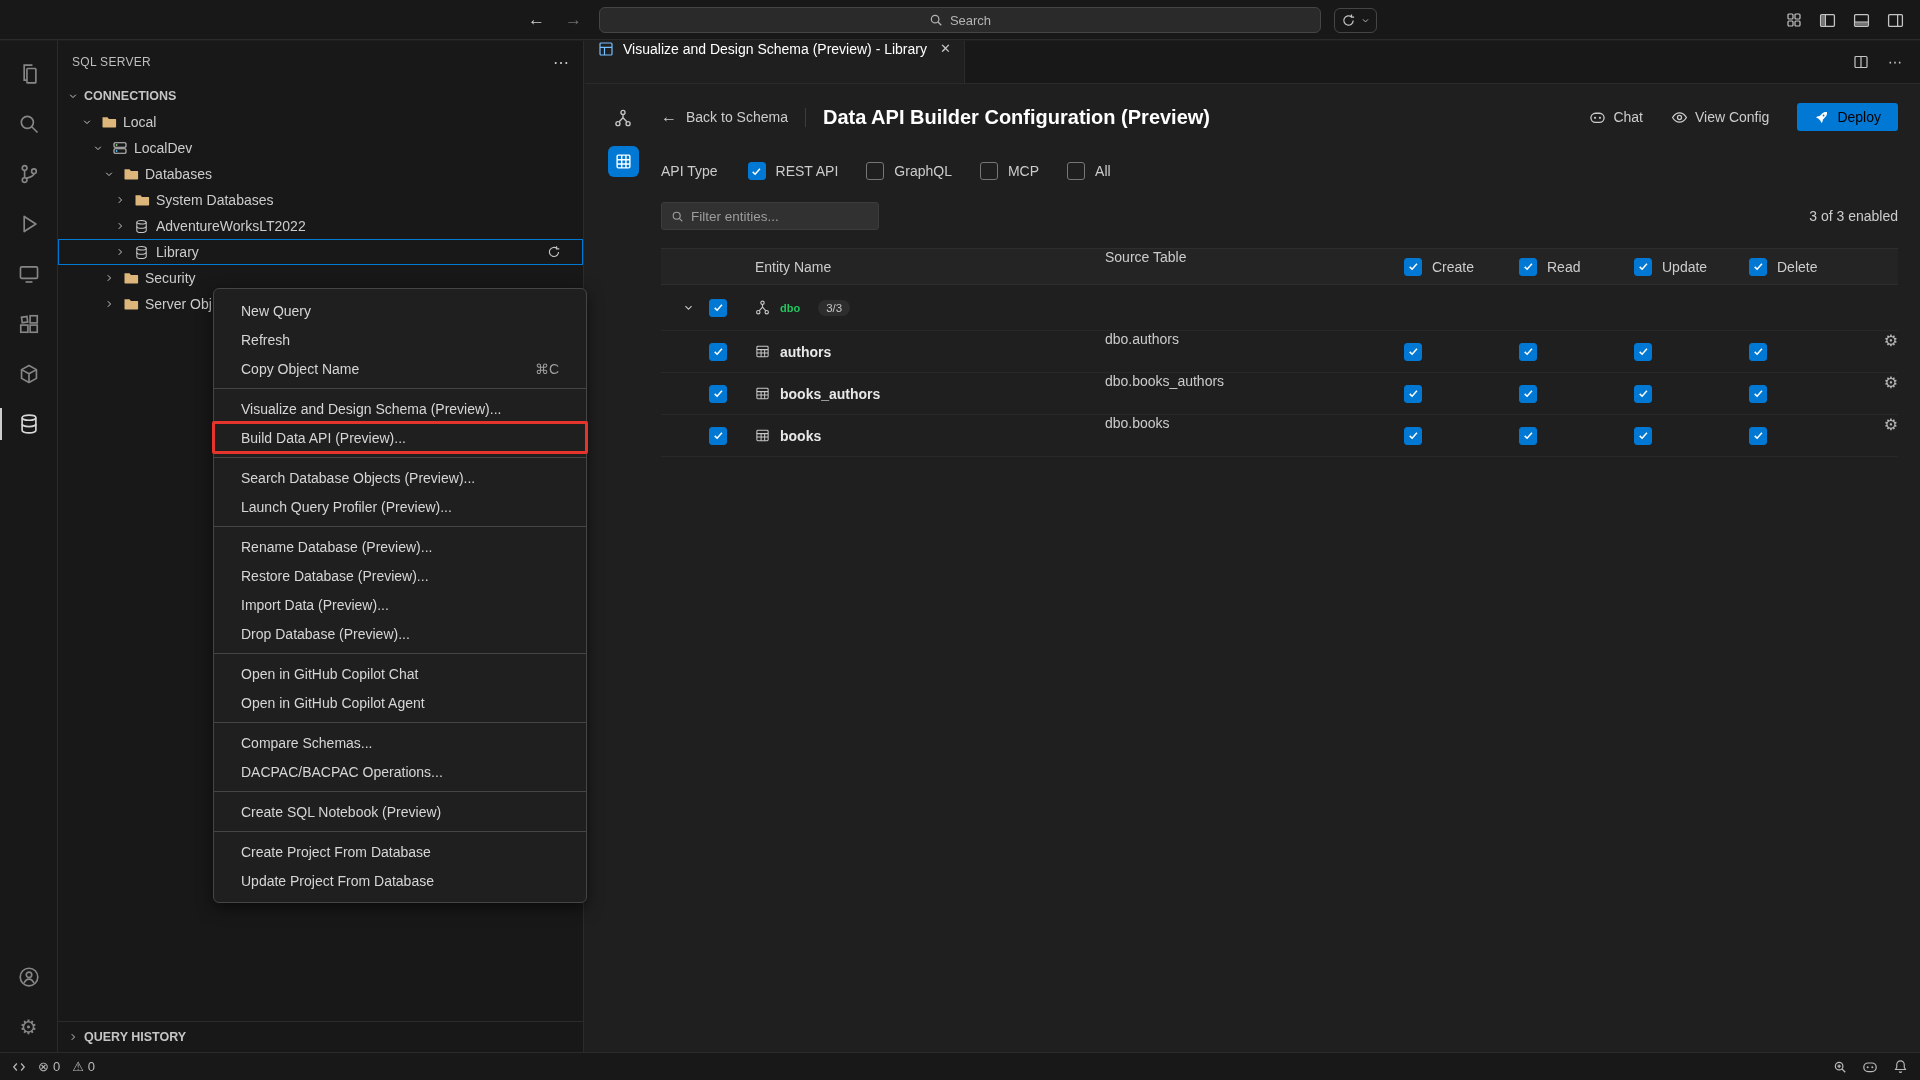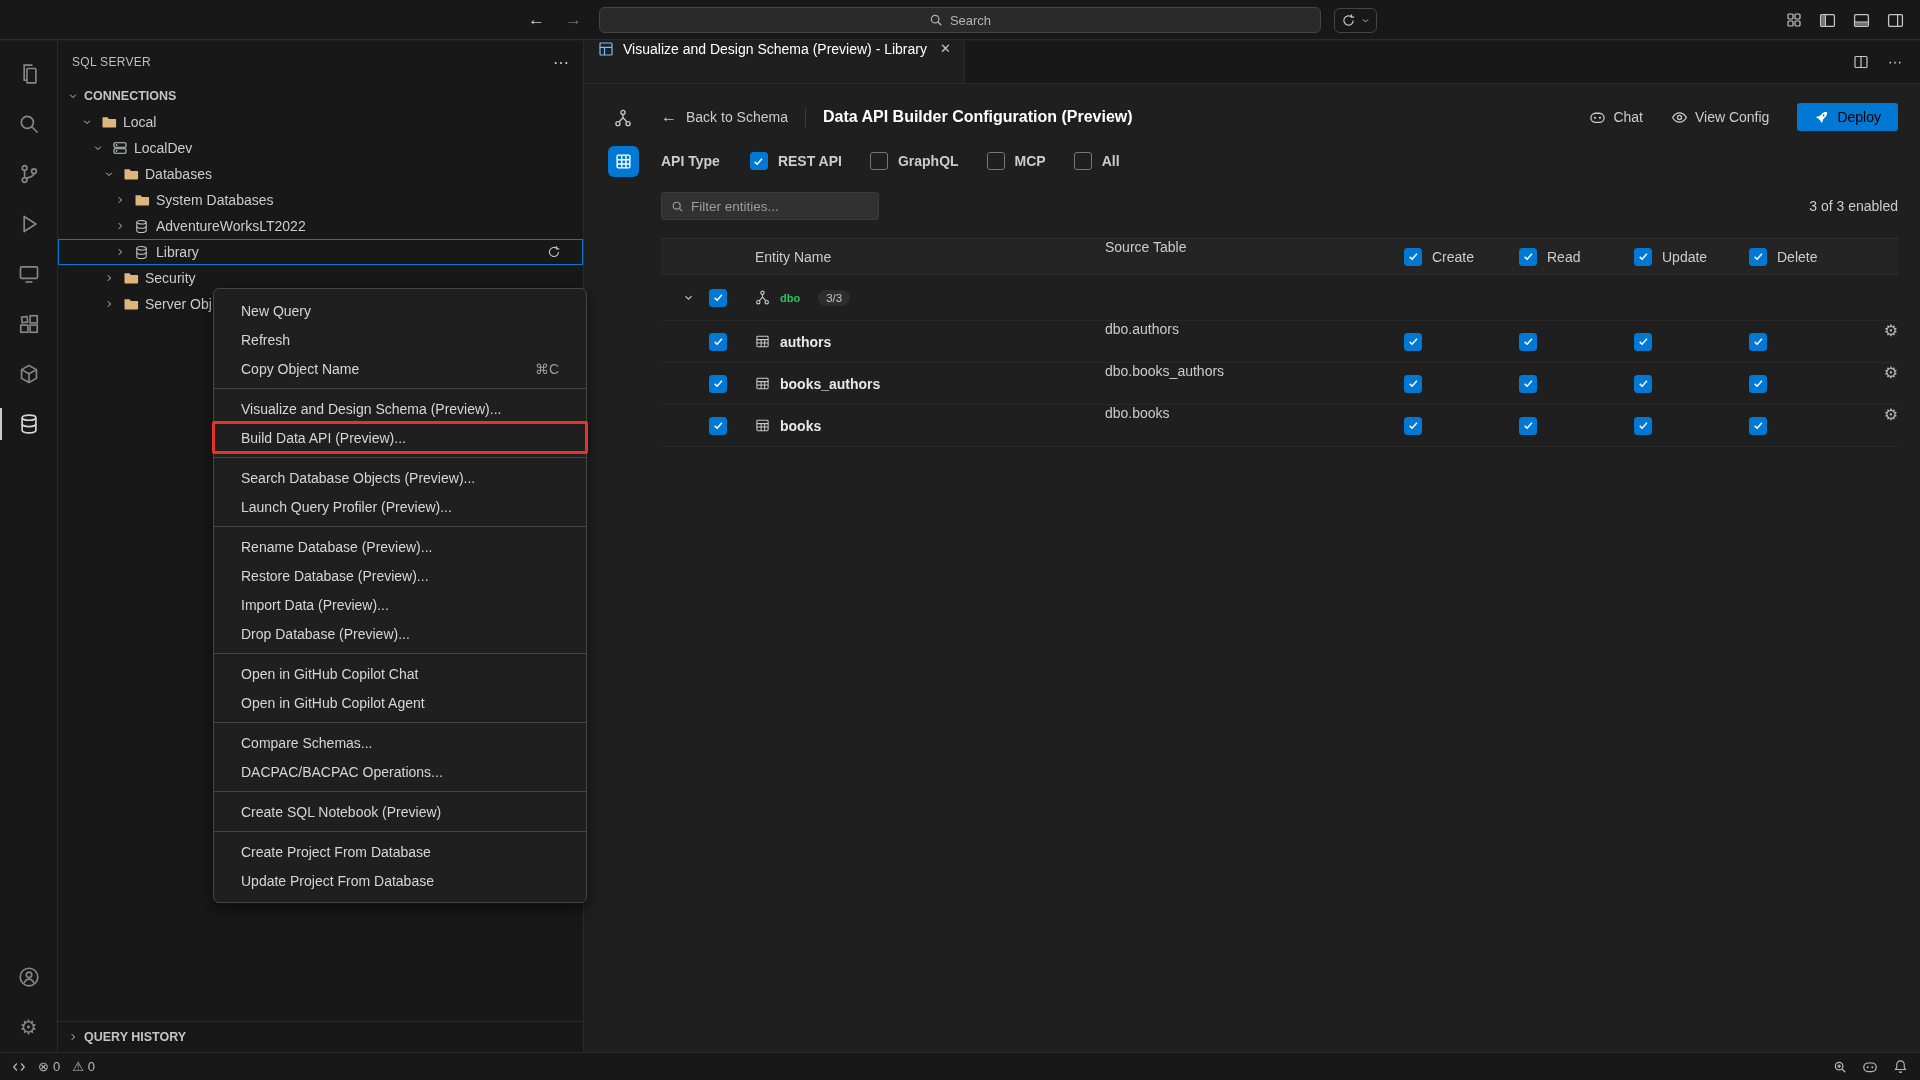--- a/index.html
+++ b/index.html
@@ -62,26 +62,26 @@
   .tab-actions { margin-left:auto; display:flex; align-items:center; gap:19px; padding-right:18px; color:#c5c5c5; }
   .editor-toolbar { position:absolute; left:0; top:43px; width:76px; display:flex; flex-direction:column; align-items:center; padding-top:18px; gap:13px; }
   .tb-btn { width:31px; height:31px; display:flex; align-items:center; justify-content:center; color:#c5c5c5; border-radius:6px; cursor:pointer; }
   .tb-btn.active { background:#0078d4; color:#ffffff; }
   .content { margin-left:76px; padding:14px 22px 0 0; height:calc(100% - 43px); }
 
   .content-header { height:38px; display:flex; align-items:center; }
   .back-link { display:flex; align-items:center; gap:9px; color:#cccccc; font-size:14px; cursor:pointer; }
   .back-arrow { font-size:16px; }
   .hdr-divider { width:1px; height:19px; background:#3c3c3c; margin:0 17px; }
-  .content-title { font-size:16px; font-weight:700; color:#ffffff; }
+  .content-title { font-size:20px; font-weight:700; color:#ffffff; }
   .hdr-right { margin-left:auto; display:flex; align-items:center; gap:28px;justify-content:space-between; }
   .hdr-link { display:flex; align-items:center; gap:7px; color:#cccccc; font-size:14px; cursor:pointer; }
   .deploy-btn { display:flex; align-items:center; gap:8px; background:#0078d4; color:#000000; font-size:14px; padding:6px 17px; border-radius:3px; cursor:pointer; }
 
-  .api-row { margin-top:10px; height:30px; display:flex; align-items:center; gap:28px;font-weight:bold; }
+  .api-row { margin-top:20px; height:30px; display:flex; align-items:center; gap:28px; }
   .api-label { color:#cccccc; margin-right:2px; }
   .opt { display:flex; align-items:center; gap:10px; cursor:pointer; }
 
   .cb { width:18px; height:18px; border-radius:3px; border:1px solid #767676; background:transparent;
     display:flex; align-items:center; justify-content:center; flex:none; cursor:pointer; }
   .cb svg { visibility:hidden; }
   .cb.checked { background:#0078d4; border-color:#0078d4; }
   .cb.checked svg { visibility:visible; }
 
   .filter-row { margin-top:16px; display:flex; align-items:center; }

